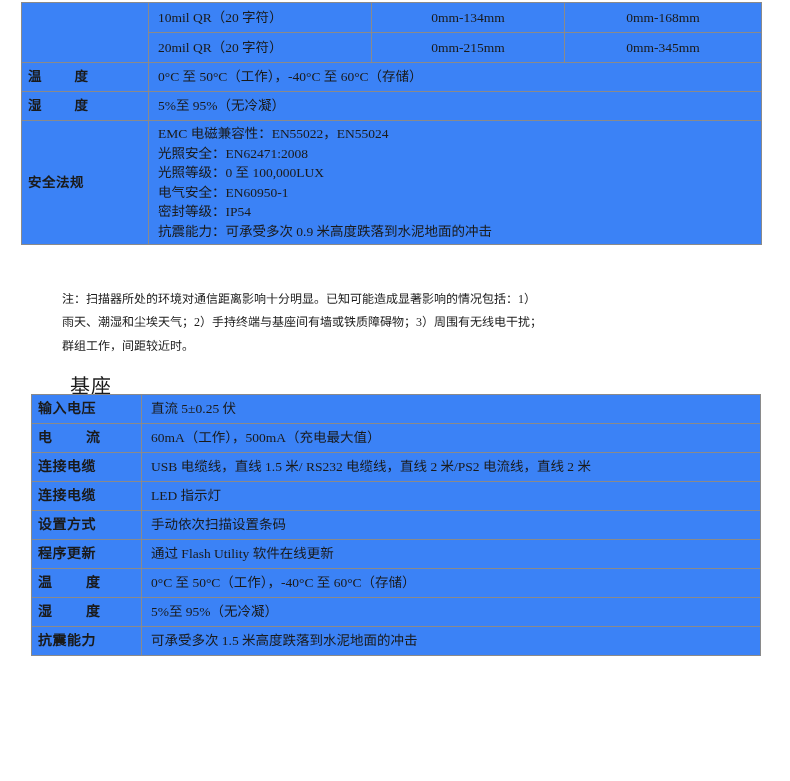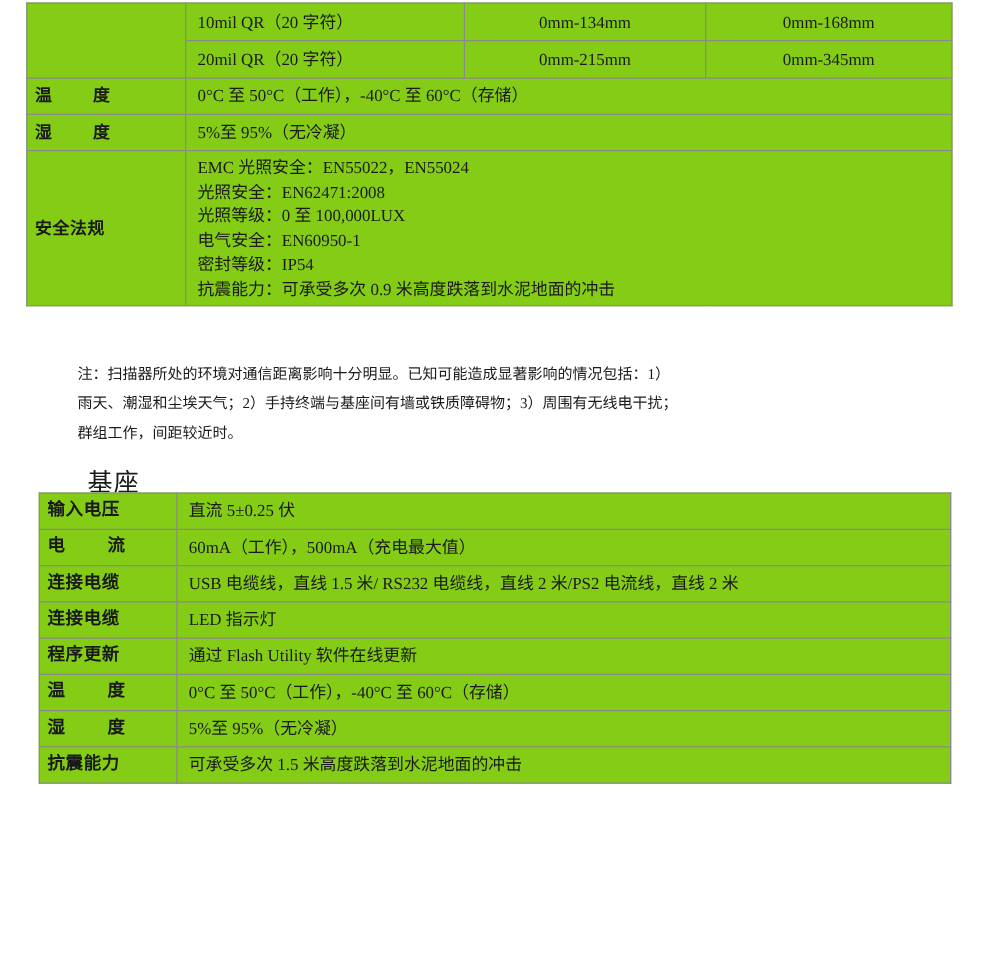--- a/index.html
+++ b/index.html
@@ -14,21 +14,21 @@
     position: relative;
     font-family: "Liberation Serif", "DejaVu Serif", serif;
     color: #1a1a1a;
     overflow: hidden;
   }
 
   
   .spec-table {
     border-collapse: collapse;
     table-layout: fixed;
-    background: #84cc16;
+    background: #3b82f6;
   }
   .spec-table td {
     border: 1px solid #8a8a8a;
     padding: 3px 6px;
     vertical-align: middle;
     font-size: 13.5px;
     line-height: 1.45;
   }
   .spec-table td.label {
     text-align: left;
@@ -133,21 +133,21 @@
         <td class="label"><span>温</span><span class="sp3"></span><span>度</span></td>
         <td class="value" colspan="3">0°C 至 50°C（工作），-40°C 至 60°C（存储）</td>
       </tr>
       <tr class="env-row">
         <td class="label"><span>湿</span><span class="sp3"></span><span>度</span></td>
         <td class="value" colspan="3">5%至 95%（无冷凝）</td>
       </tr>
       <tr>
         <td class="label">安全法规</td>
         <td class="value safety-cell" colspan="3">
-          <span class="safety-line">EMC 光照安全：EN55022，EN55024</span>
+          <span class="safety-line">EMC 电磁兼容性：EN55022，EN55024</span>
           <span class="safety-line">光照安全：EN62471:2008</span>
           <span class="safety-line">光照等级：0 至 100,000LUX</span>
           <span class="safety-line">电气安全：EN60950-1</span>
           <span class="safety-line">密封等级：IP54</span>
           <span class="safety-line">抗震能力：可承受多次 0.9 米高度跌落到水泥地面的冲击</span>
         </td>
       </tr>
     </tbody>
   </table>
 </div>
@@ -177,20 +177,24 @@
         </tr>
         <tr>
           <td class="label">连接电缆</td>
           <td class="value">USB 电缆线，直线 1.5 米/ RS232 电缆线，直线 2 米/PS2 电流线，直线 2 米</td>
         </tr>
         <tr>
           <td class="label">连接电缆</td>
           <td class="value">LED 指示灯</td>
         </tr>
         <tr>
+          <td class="label">设置方式</td>
+          <td class="value">手动依次扫描设置条码</td>
+        </tr>
+        <tr>
           <td class="label">程序更新</td>
           <td class="value">通过 Flash Utility 软件在线更新</td>
         </tr>
         <tr>
           <td class="label"><span>温</span><span class="sp3"></span><span>度</span></td>
           <td class="value">0°C 至 50°C（工作），-40°C 至 60°C（存储）</td>
         </tr>
         <tr>
           <td class="label"><span>湿</span><span class="sp3"></span><span>度</span></td>
           <td class="value">5%至 95%（无冷凝）</td>

